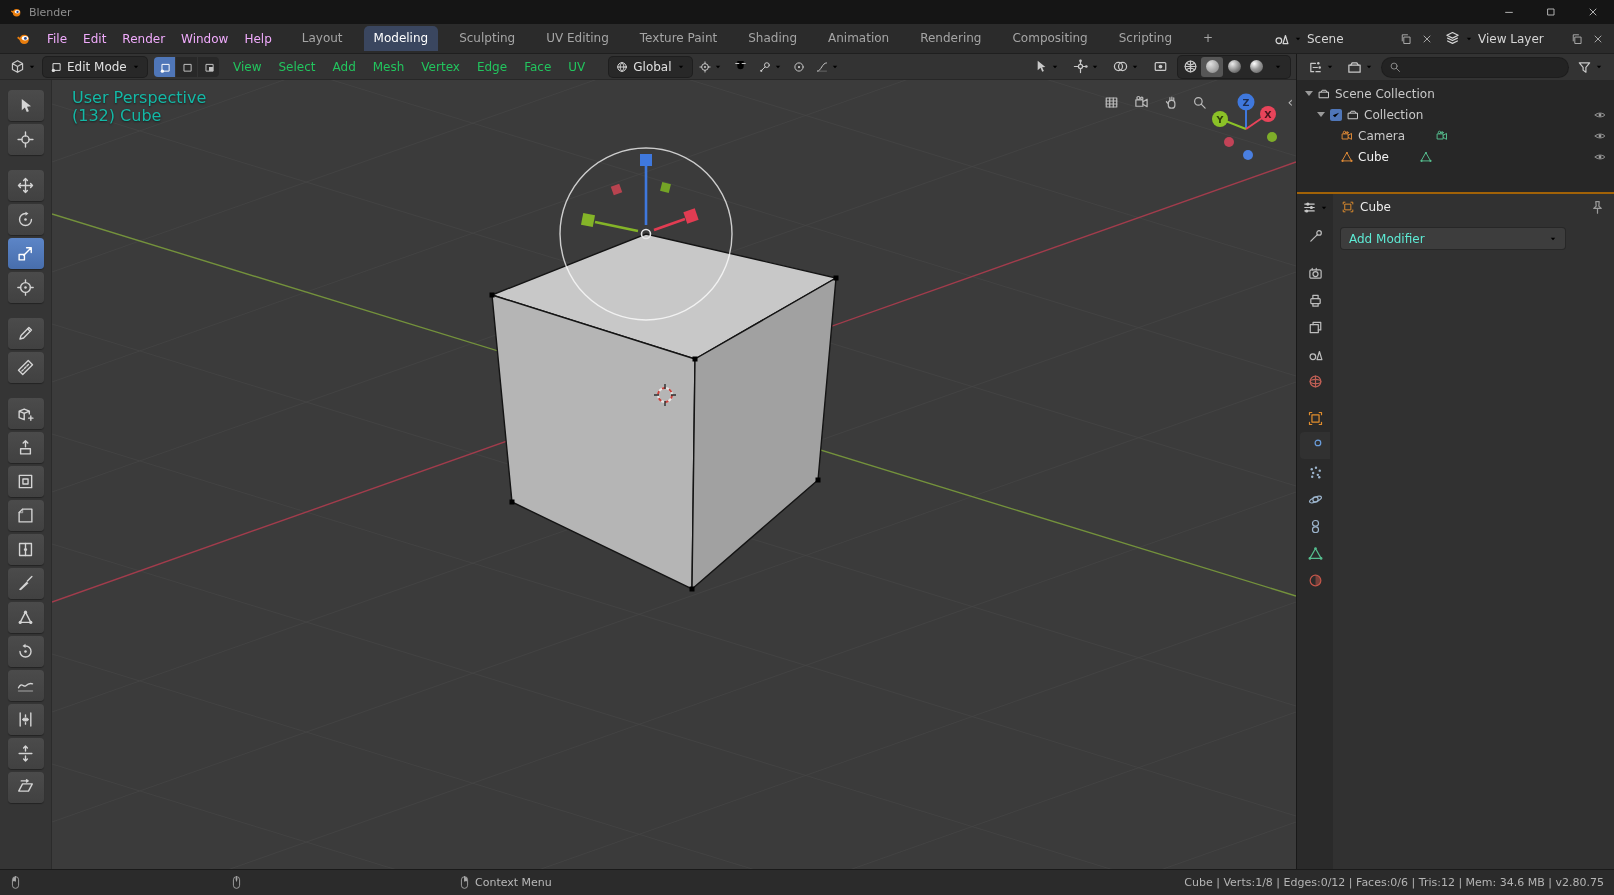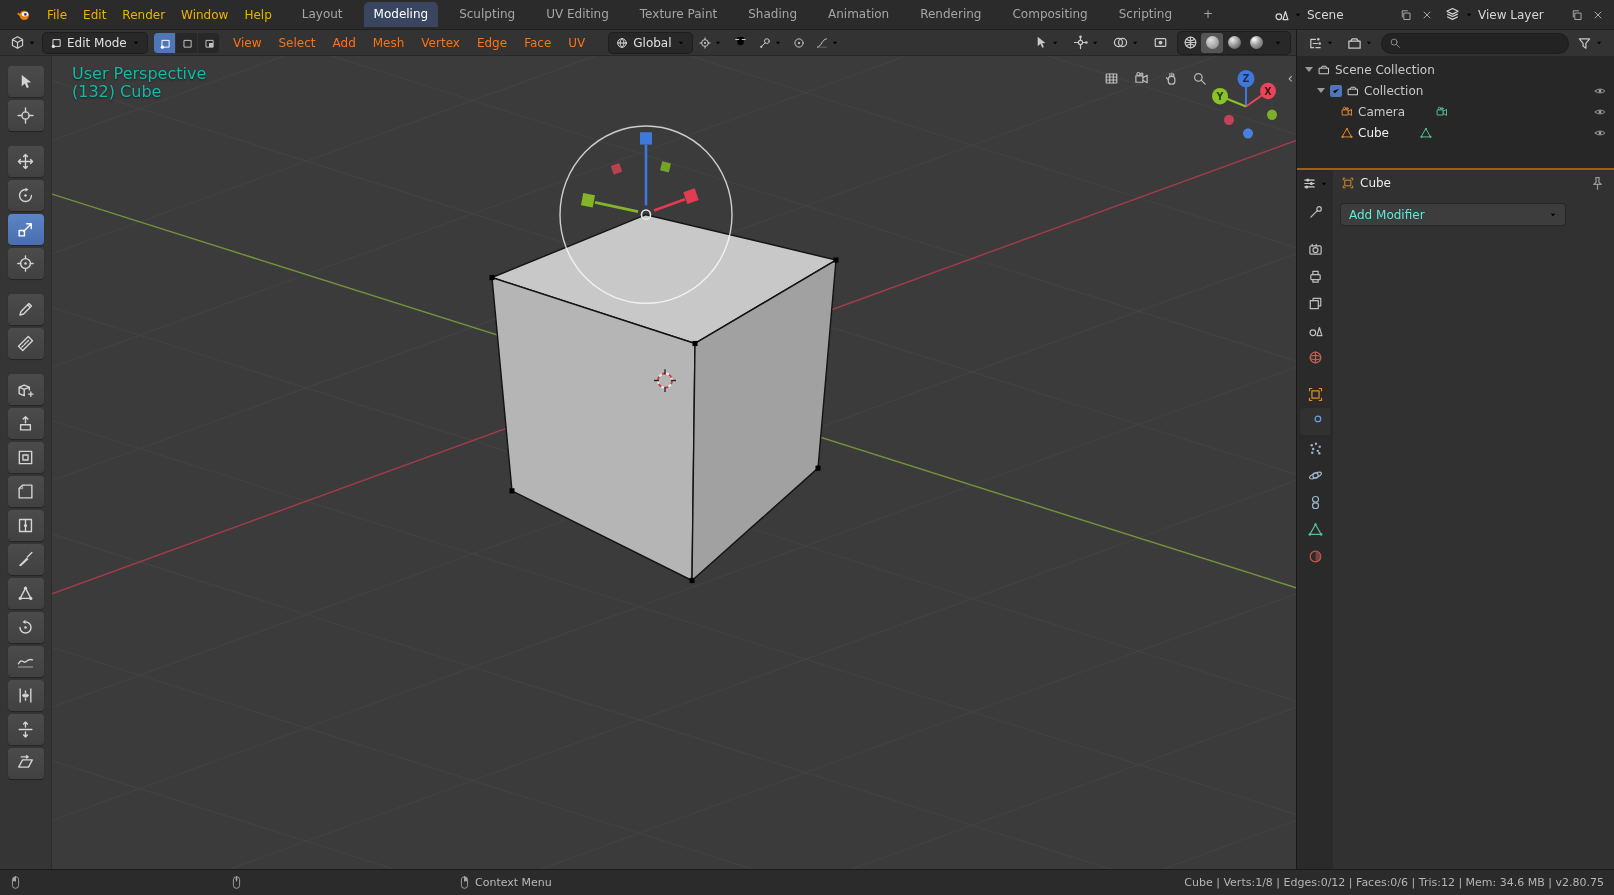--- a/index.html
+++ b/index.html
@@ -19,36 +19,36 @@
 
 
 .titlebar{height:24px;background:#151515;display:flex;align-items:center;gap:7px;
   padding-left:10px;color:#8f8f8f;font-size:11px;flex:none}
 .win-controls{margin-left:auto;display:flex;height:100%}
 .winbtn{width:42px;display:flex;align-items:center;justify-content:center;color:#b5b5b5}
 
 
 .topbar{height:30px;background:#2b2b2b;display:flex;align-items:center;padding:0 8px;
   flex:none;border-bottom:1px solid #1f1f1f}
-.menu-item{padding:4px 8px;border-radius:3px;color:#eab308;white-space:nowrap}
+.menu-item{padding:4px 8px;border-radius:3px;color:#f0abfc;white-space:nowrap}
 .ws-tabs{display:flex;align-items:center;margin-left:12px;gap:11px}
 .ws-tab{padding:5px 10px 6px;border-radius:5px 5px 0 0;color:#a5a5a5;white-space:nowrap}
 .ws-tab.active{background:#3a465f;color:#fff}
 .topbar-right{margin-left:auto;display:flex;align-items:center;gap:10px}
 .tb-widget{display:flex;align-items:center;gap:5px;color:#d6d6d6}
 .tb-widget .val{min-width:86px}
 .mini-btn{display:flex;align-items:center;justify-content:center;width:16px;height:16px;color:#aaa}
 
 
 .main{flex:1;display:flex;min-height:0}
 .vp-editor{flex:1;display:flex;flex-direction:column;min-width:0}
 .vp-header{height:26px;background:#333;display:flex;align-items:center;gap:3px;
   padding:0 6px;flex:none;border-bottom:1px solid #272727}
 .hbtn{display:flex;align-items:center;gap:3px;padding:2px 4px;border-radius:3px;color:#c9c9c9}
-.hmenu{padding:3px 7px;border-radius:3px;color:#f97316;white-space:nowrap}
+.hmenu{padding:3px 7px;border-radius:3px;color:#22c55e;white-space:nowrap}
 .hdd{display:flex;align-items:center;gap:5px;height:20px;padding:0 7px;background:#282828;
   border-radius:4px;color:#e0e0e0;box-shadow:0 0 0 1px #1e1e1e;white-space:nowrap}
 .selmode{display:flex;gap:1px;margin:0 4px}
 .smbtn{width:21px;height:20px;background:#282828;display:flex;align-items:center;justify-content:center;color:#c2c2c2}
 .smbtn:first-child{border-radius:4px 0 0 4px}
 .smbtn:last-child{border-radius:0 4px 4px 0}
 .smbtn.active{background:#4f76b8;color:#fff}
 .vph-right{margin-left:auto;display:flex;align-items:center;gap:6px}
 .shading{display:flex;align-items:center;background:#282828;border-radius:4px;padding:1px;box-shadow:0 0 0 1px #1e1e1e}
 .shball{width:22px;height:20px;display:flex;align-items:center;justify-content:center;border-radius:3px;color:#c6c6c6}
@@ -410,20 +410,43 @@
 <symbol id="m-r" viewBox="0 0 16 20">
         <rect class="s" x="3.5" y="1.5" width="9" height="17" rx="4.5"></rect>
         <path class="s" d="M8 1.5 V8"></path>
         <path class="f" d="M8 2 C11 2 11.8 4 11.8 6 V8 H8 Z"></path>
       </symbol>
 </defs>
   </svg>
 
 <div class="app">
 
+  <div class="titlebar">
+    <svg class="ic ic12">
+        <use href="#i-blender"></use>
+      </svg>
+    <span>Blender</span>
+    <div class="win-controls">
+      <div class="winbtn">
+          <svg class="ic ic12">
+            <use href="#i-min"></use>
+          </svg>
+        </div>
+      <div class="winbtn">
+          <svg class="ic ic12">
+            <use href="#i-max"></use>
+          </svg>
+        </div>
+      <div class="winbtn">
+          <svg class="ic ic12">
+            <use href="#i-close"></use>
+          </svg>
+        </div>
+    </div>
+  </div>
 
   <div class="topbar">
     <div class="menu-item">
         <svg class="ic">
           <use href="#i-blender"></use>
         </svg>
       </div>
     <div class="menu-item">File</div>
     <div class="menu-item">Edit</div>
     <div class="menu-item">Render</div>

